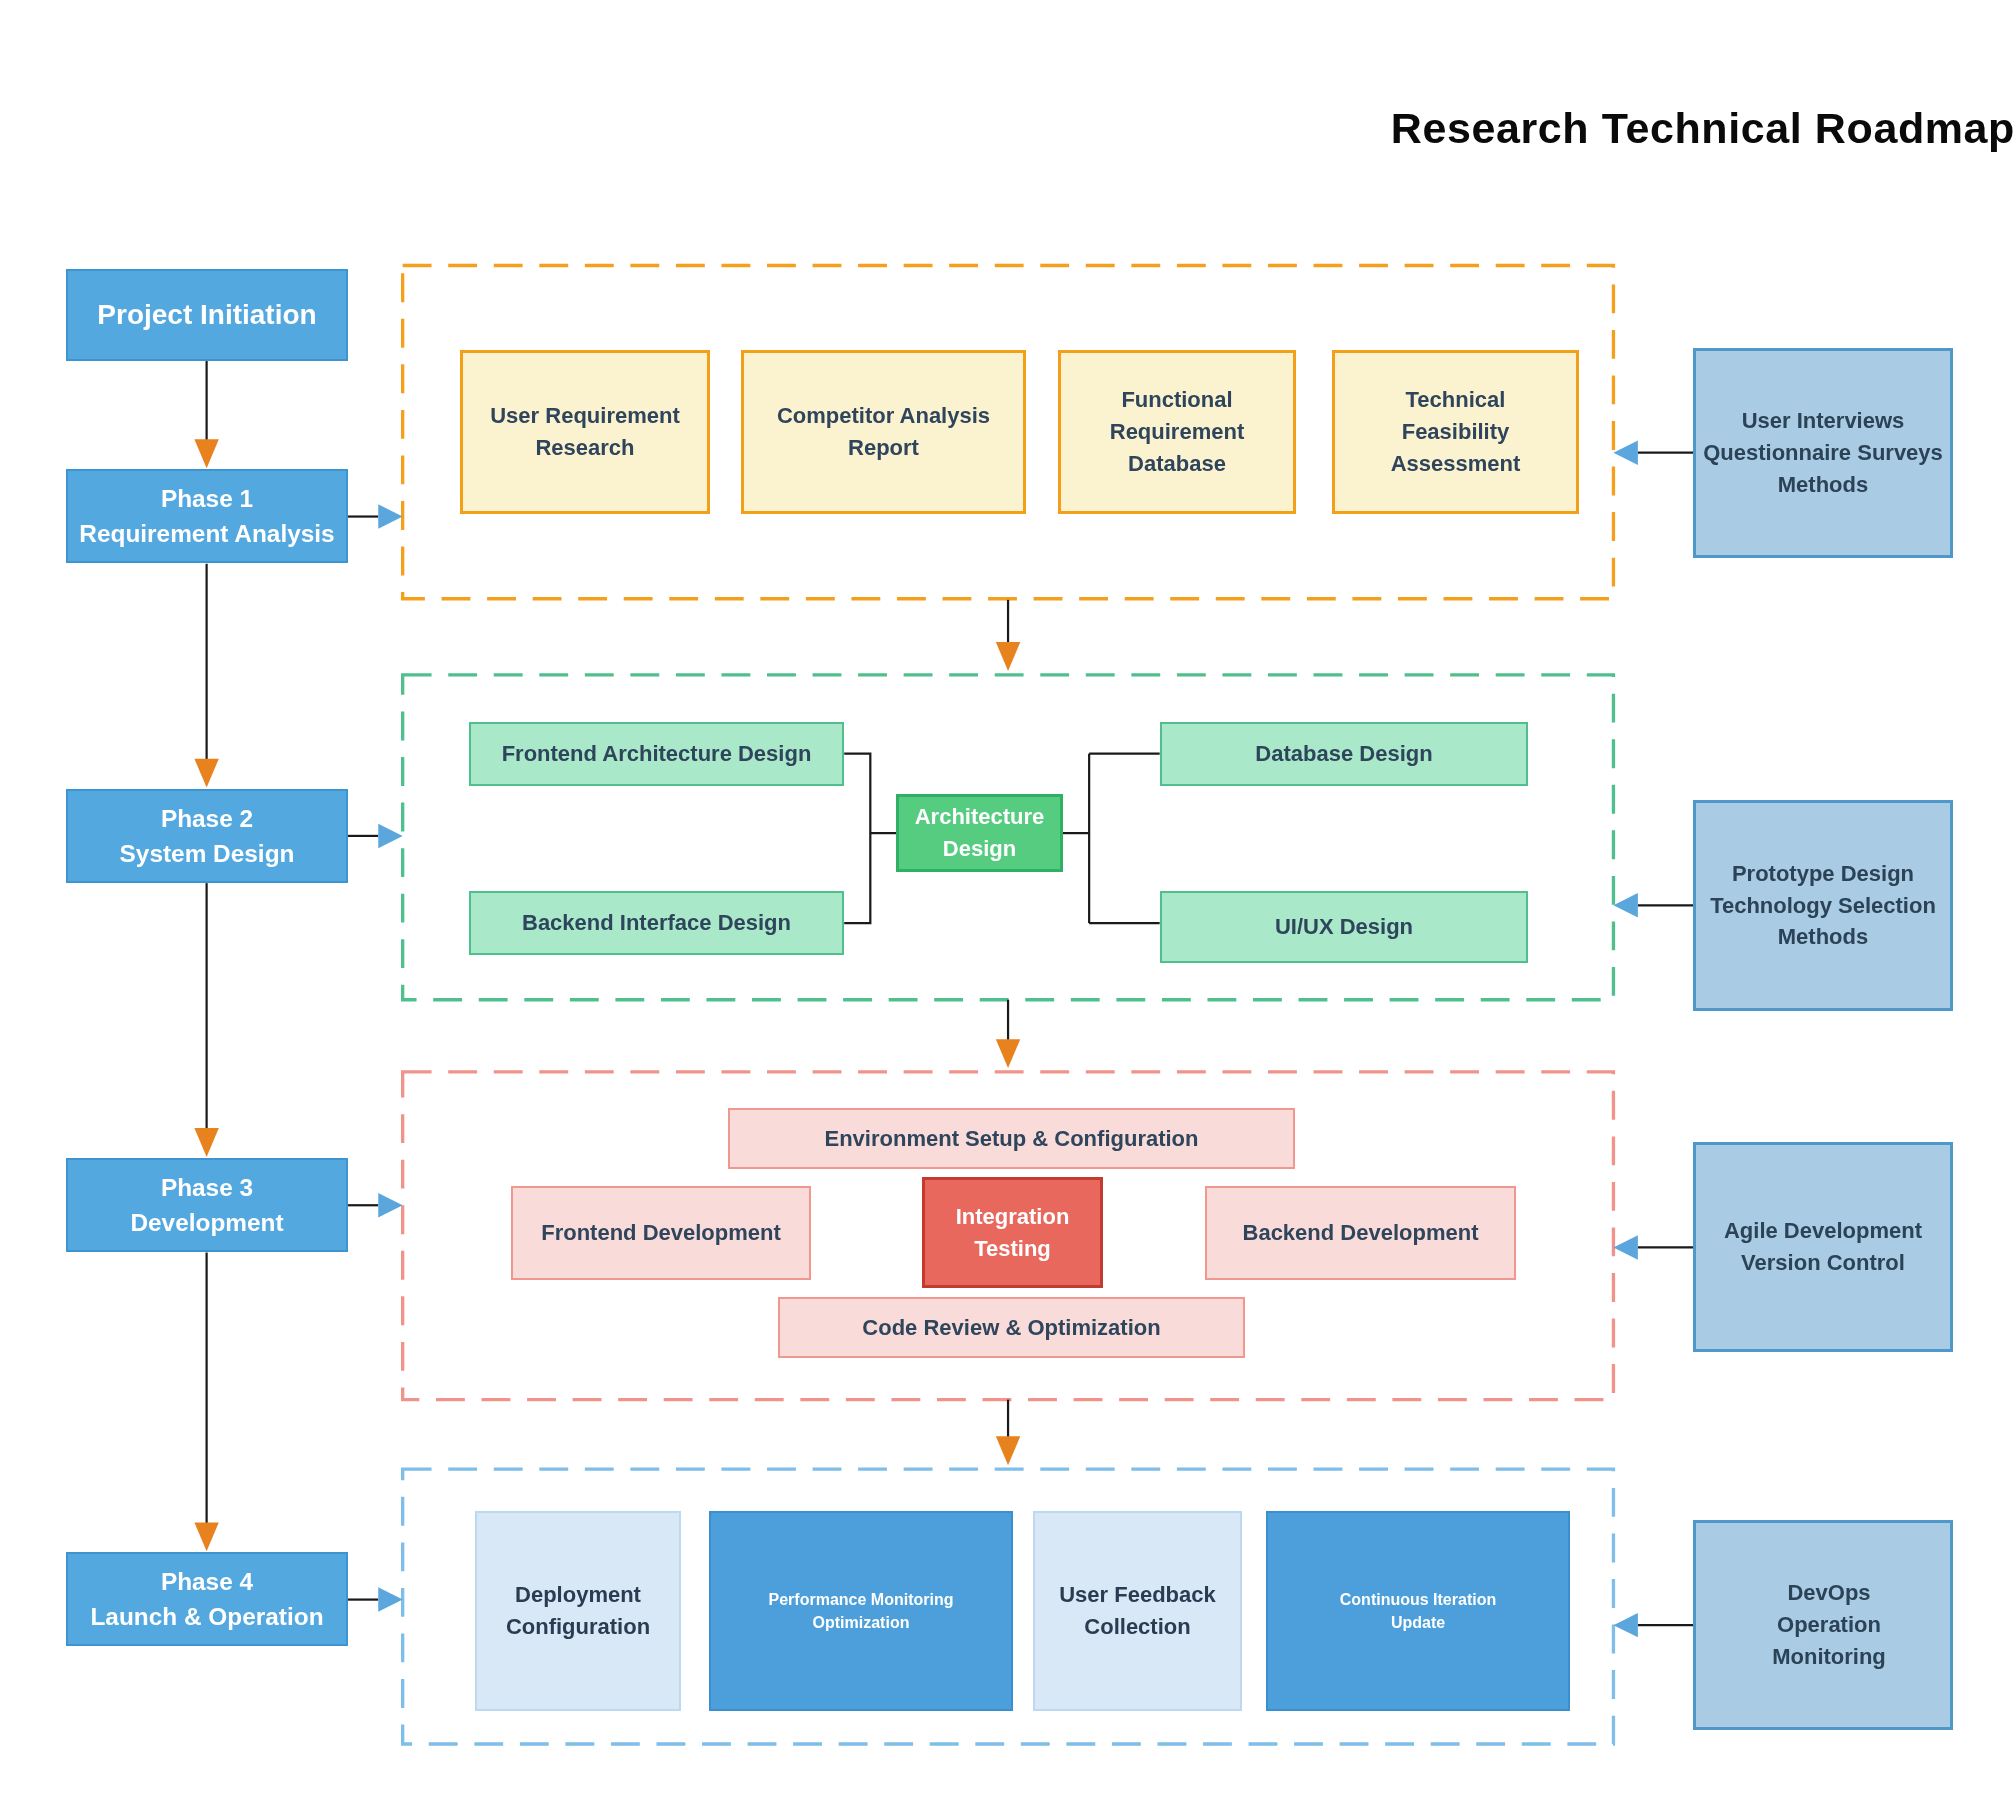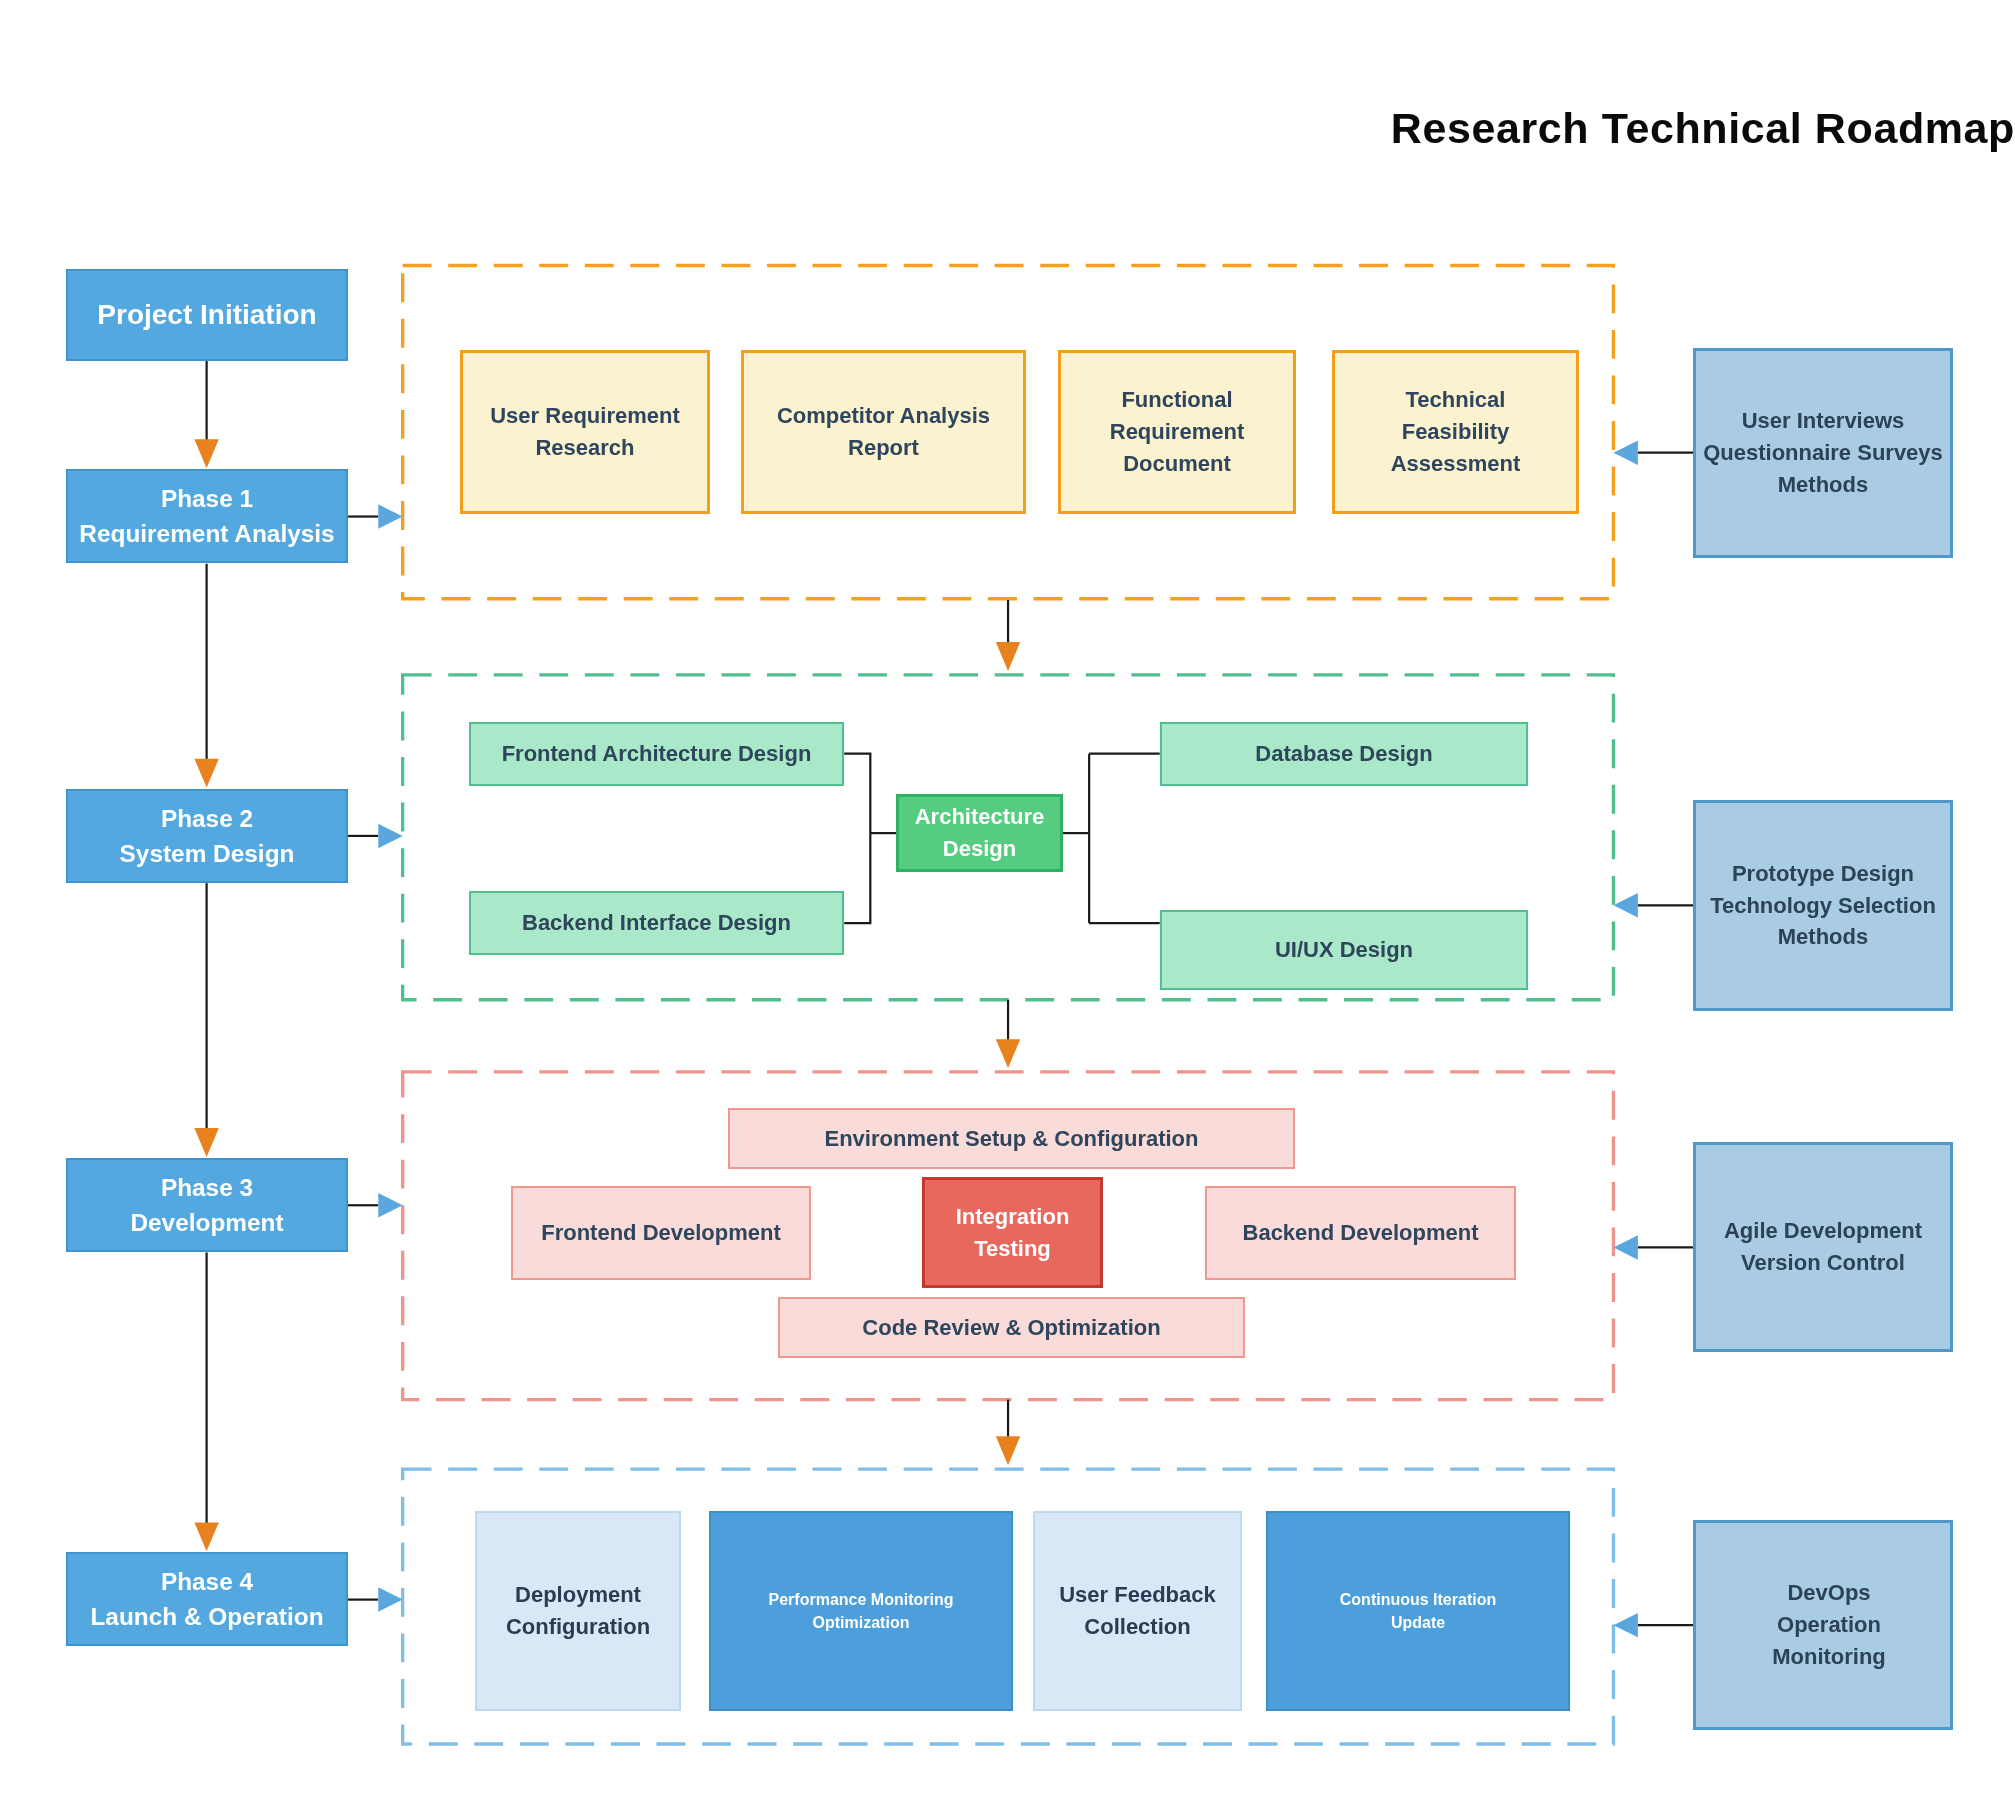--- a/index.html
+++ b/index.html
@@ -149,31 +149,31 @@
 Development</div>
   <div class="node phase-box" style="left:66px;top:1552px;width:282px;height:94px;">Phase 4
 Launch &amp; Operation</div>
 
   <div class="node yellow-box" style="left:460px;top:350px;width:250px;height:164px;">User Requirement
 Research</div>
   <div class="node yellow-box" style="left:741px;top:350px;width:285px;height:164px;">Competitor Analysis
 Report</div>
   <div class="node yellow-box" style="left:1058px;top:350px;width:238px;height:164px;">Functional
 Requirement
-Document</div>
+Database</div>
   <div class="node yellow-box" style="left:1332px;top:350px;width:247px;height:164px;">Technical
 Feasibility
 Assessment</div>
 
   <div class="node green-box" style="left:469px;top:722px;width:375px;height:64px;">Frontend Architecture Design</div>
   <div class="node green-box" style="left:469px;top:891px;width:375px;height:64px;">Backend Interface Design</div>
   <div class="node green-center" style="left:896px;top:794px;width:167px;height:78px;">Architecture
 Design</div>
   <div class="node green-box" style="left:1160px;top:722px;width:368px;height:64px;">Database Design</div>
-  <div class="node green-box" style="left:1160px;top:891px;width:368px;height:80px;margin-top:19px;">UI/UX Design</div>
+  <div class="node green-box" style="left:1160px;top:891px;width:368px;height:72px;">UI/UX Design</div>
 
   <div class="node pink-box" style="left:728px;top:1108px;width:567px;height:61px;">Environment Setup &amp; Configuration</div>
   <div class="node pink-box" style="left:511px;top:1186px;width:300px;height:94px;">Frontend Development</div>
   <div class="node red-center" style="left:922px;top:1177px;width:181px;height:111px;">Integration
 Testing</div>
   <div class="node pink-box" style="left:1205px;top:1186px;width:311px;height:94px;">Backend Development</div>
   <div class="node pink-box" style="left:778px;top:1297px;width:467px;height:61px;">Code Review &amp; Optimization</div>
 
   <div class="node ltblue-box" style="left:475px;top:1511px;width:206px;height:200px;">Deployment
 Configuration</div>

